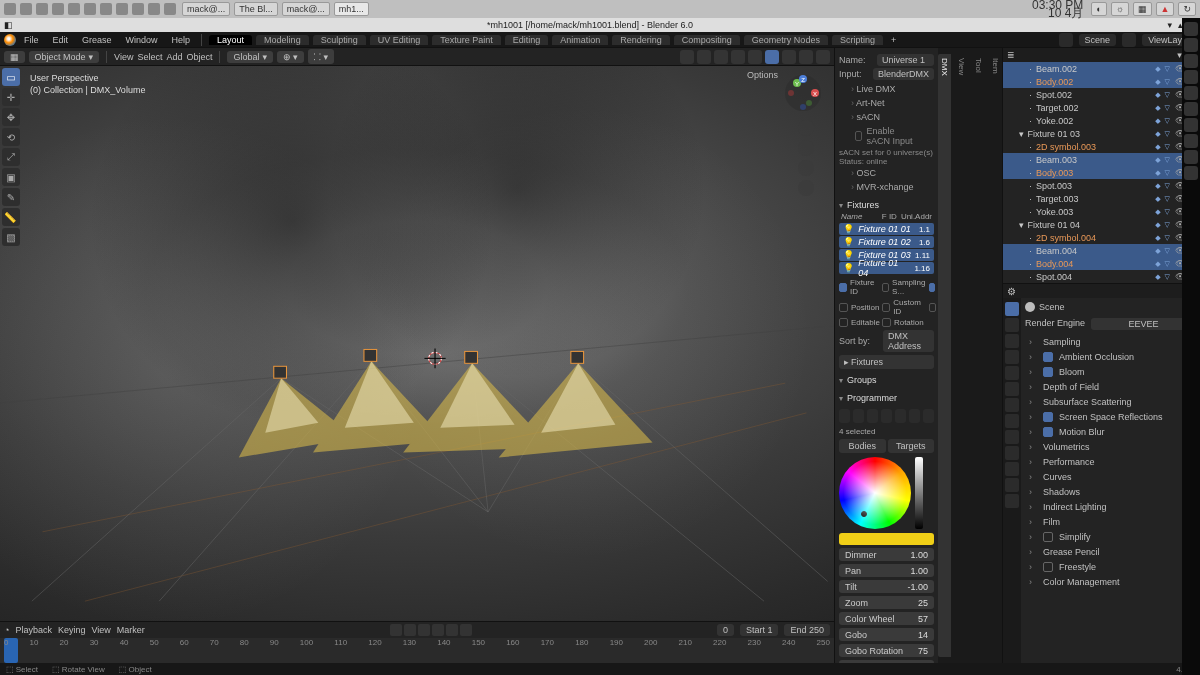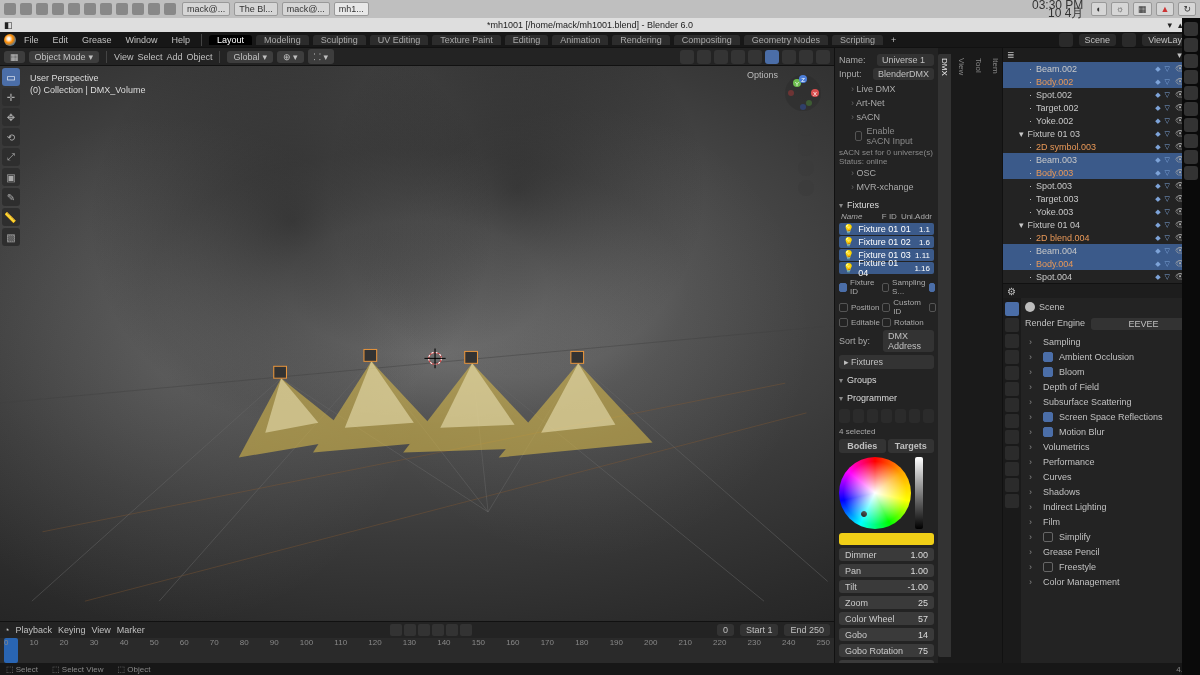--- a/index.html
+++ b/index.html
@@ -265,32 +265,32 @@
   .fx-item {
     display:flex; align-items:center;
     background:#3b5a8a;
     border-radius:2px;
     margin-bottom:1px;
     height:12px;
     padding:0 4px;
     gap:4px;
     color:#fff;
   }
-  .fx-item .nm { flex:1; }
+  .fx-item .nm { flex:1;font-style:italic; }
   .fx-item .fid { font-size:8px; }
   .fx-opts { display:grid; grid-template-columns:1fr 1fr 1fr; gap:2px; margin-top:4px; }
   .fx-opts .cell { display:flex; align-items:center; gap:3px; color:#aaa; font-size:8px; }
   .fx-opts .cb { width:9px; height:9px; border:1px solid #555; border-radius:2px; }
   .fx-opts .cb.on { background:#4b6ea8; border-color:#4b6ea8; }
   .fld-full { background:#333; border-radius:3px; padding:2px 5px; margin-top:3px; }
 
   .prog-icons { display:flex; gap:3px; margin:4px 0; }
   .prog-icons .pi { width:14px; height:14px; background:#2b2b2b; border-radius:3px; }
   .selcount { color:#aaa; font-size:8px; margin-top:2px; }
-  .bt-row { display:flex; gap:2px; margin-top:3px;font-weight:bold; }
+  .bt-row { display:flex; gap:2px; margin-top:3px; }
   .bt-row .btn { flex:1; background:#333; text-align:center; border-radius:3px; padding:2px 0; cursor:pointer; }
 
   .color-well { display:flex; gap:4px; margin-top:4px; align-items:center; }
   .color-wheel {
     width:72px; height:72px; border-radius:50%;
     background: conic-gradient(red,orange,yellow,lime,cyan,blue,magenta,red);
     position:relative;
   }
   .color-wheel::after { content:""; position:absolute; inset:0; border-radius:50%;
     background: radial-gradient(circle, #fff 0%, rgba(255,255,255,0) 62%); }
@@ -871,21 +871,21 @@
             <span>▾</span>
             <span class="nm ">Fixture 01 04</span>
             <span class="dots">◆ ▽</span>
             <span class="rt">
               <i>👁</i>
               <i>🖵</i>
             </span>
           </div>
           <div class="outl-row" style="--d: 2;">
             <span>·</span>
-            <span class="nm or">2D blend.004</span>
+            <span class="nm or">2D symbol.004</span>
             <span class="dots">◆ ▽</span>
             <span class="rt">
               <i>👁</i>
               <i>🖵</i>
             </span>
           </div>
           <div class="outl-row sel" style="--d: 2;">
             <span>·</span>
             <span class="nm ">Beam.004</span>
             <span class="dots">◆ ▽</span>
@@ -1023,21 +1023,21 @@
               </div>
             </div>
         </div>
       </div>
     </div>
   </div>
 </div>
 
 <div class="status">
   <span>⬚ <span>Select</span></span>
-  <span>⬚ <span>Select View</span></span>
+  <span>⬚ <span>Rotate View</span></span>
   <span>⬚ <span>Object</span></span>
   <span class="sp"></span>
   <span>4.0.2</span>
 </div>
 
 <div class="desk-strip">
   <div class="di"></div>
   <div class="di"></div>
   <div class="di"></div>
   <div class="di"></div>

